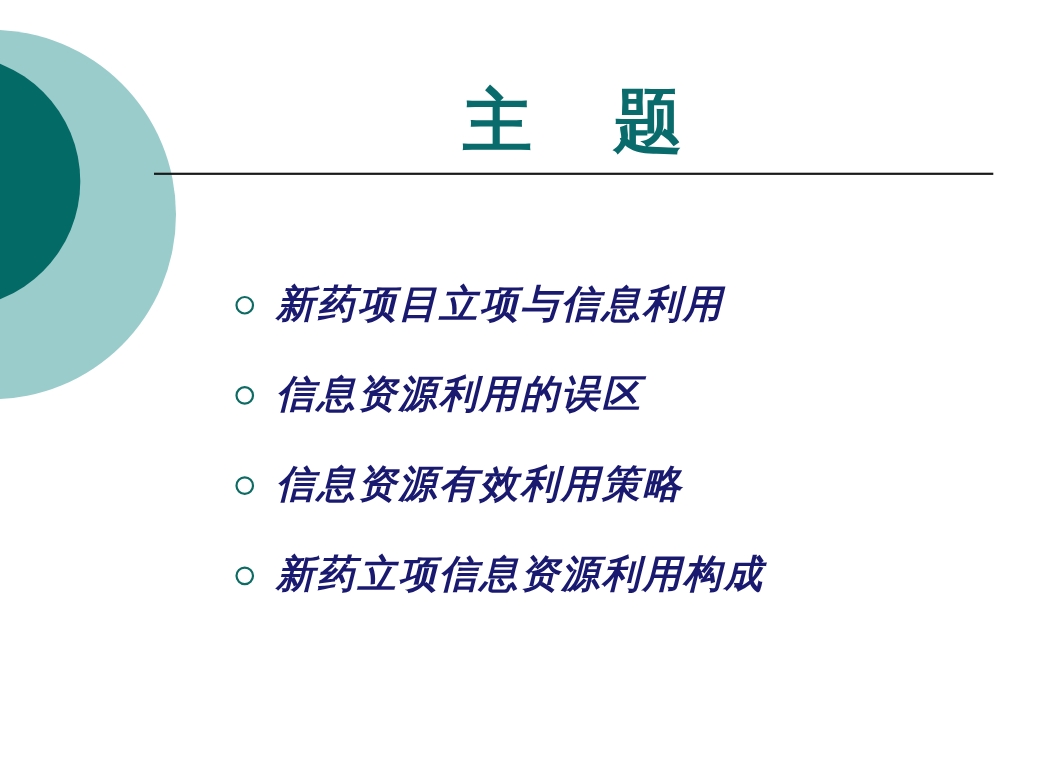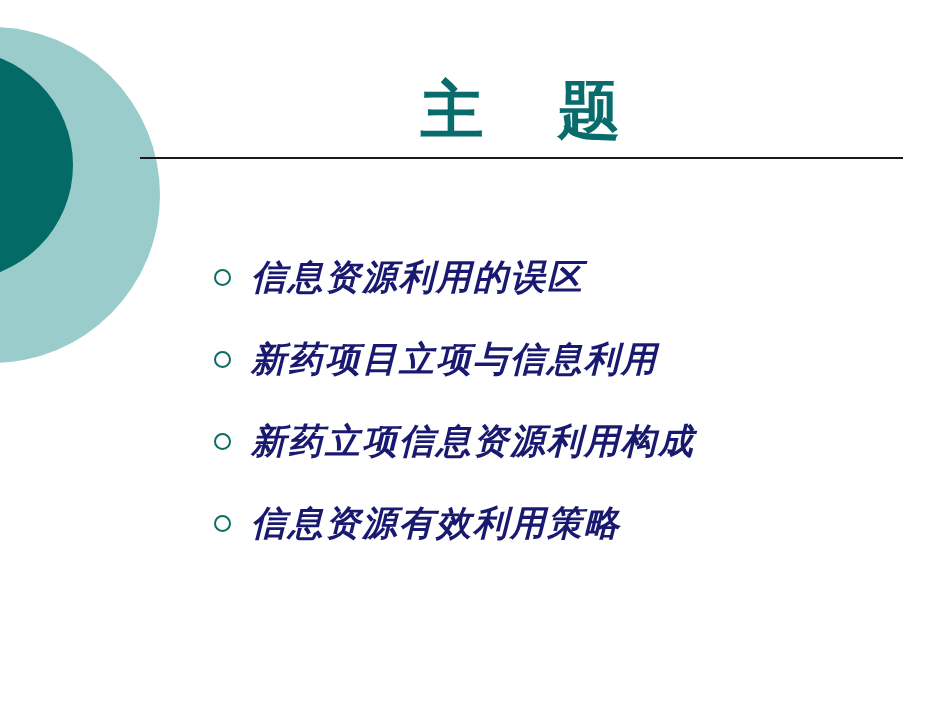--- a/index.html
+++ b/index.html
@@ -111,33 +111,33 @@
   <div id="title-block">
     <h1 id="slide-title">主   题</h1>
   </div>
 
   <div id="title-rule"></div>
 
   <ul id="bullet-list">
 
     <li class="bullet-row">
       <span class="bullet-marker"></span>
+      <span class="bullet-text">新药项目立项与信息利用</span>
+    </li>
+
+    <li class="bullet-row">
+      <span class="bullet-marker"></span>
       <span class="bullet-text">信息资源利用的误区</span>
     </li>
 
     <li class="bullet-row">
       <span class="bullet-marker"></span>
-      <span class="bullet-text">新药项目立项与信息利用</span>
+      <span class="bullet-text">信息资源有效利用策略</span>
     </li>
 
     <li class="bullet-row">
       <span class="bullet-marker"></span>
       <span class="bullet-text">新药立项信息资源利用构成</span>
     </li>
 
-    <li class="bullet-row">
-      <span class="bullet-marker"></span>
-      <span class="bullet-text">信息资源有效利用策略</span>
-    </li>
-
   </ul>
 
 </div>
 
 </body></html>

